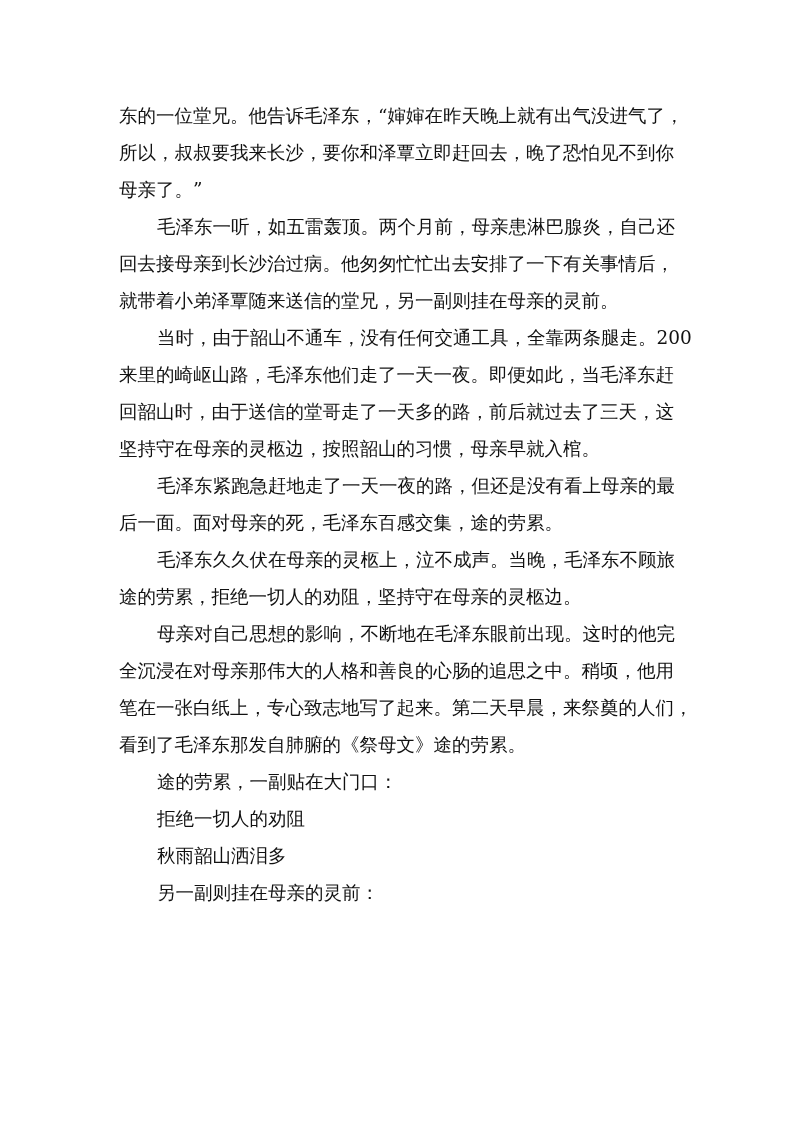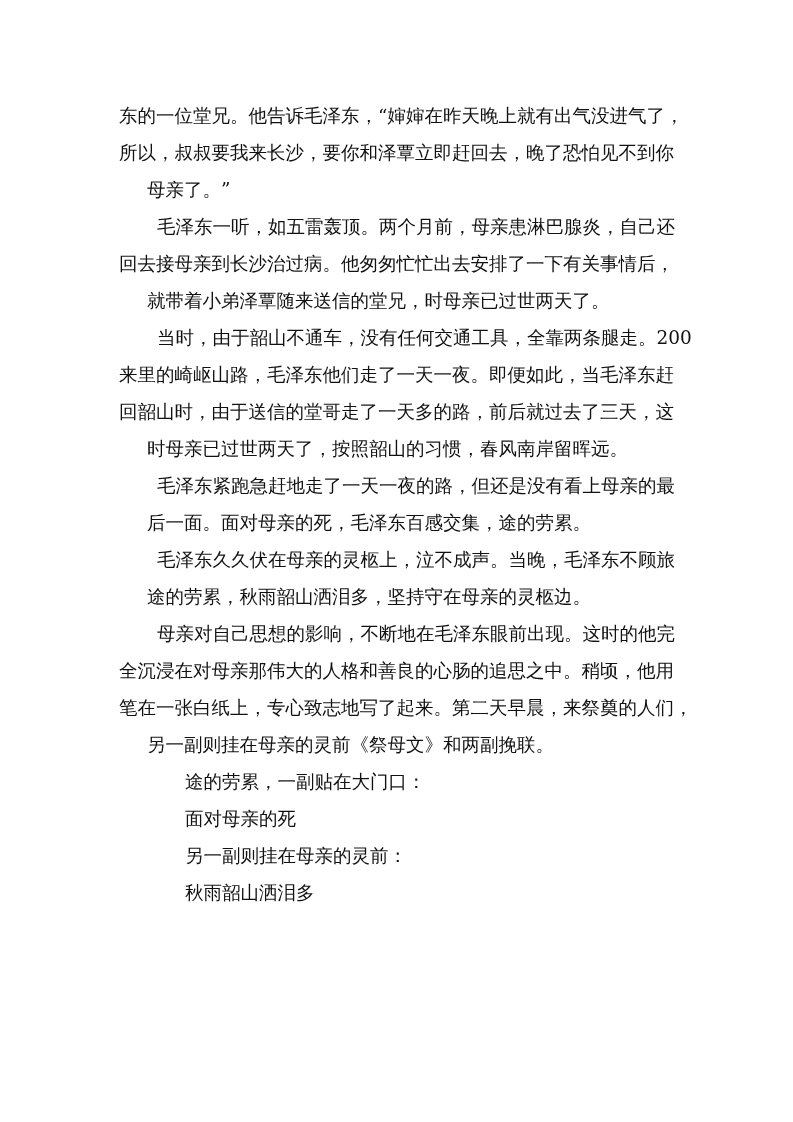--- a/index.html
+++ b/index.html
@@ -25,21 +25,20 @@
       height: 37px;
       line-height: 28px;
       font-size: 18.5px;
       white-space: nowrap;
       text-align: justify;
       text-align-last: justify;
       overflow: visible;
     }
     .line.last {
       text-align-last: left;
-      margin-left: 28px;
     }
     .line.indent {
       padding-left: 38px;
     }
     .line.full {
       display: flex;
       justify-content: space-between;
     }
     .line.full span.ch {
       display: inline-block;
@@ -177,21 +176,21 @@
         <span class="ch">了</span>
         <span class="ch">一</span>
         <span class="ch">下</span>
         <span class="ch">有</span>
         <span class="ch">关</span>
         <span class="ch">事</span>
         <span class="ch">情</span>
         <span class="ch">后</span>
         <span class="ch">，</span>
       </div>
-    <div class="line last">就带着小弟泽覃随来送信的堂兄，时母亲已过世两天了。</div>
+    <div class="line last">就带着小弟泽覃随来送信的堂兄，另一副则挂在母亲的灵前。</div>
   </div>
 
   <div class="para">
     <div class="line full indent">
         <span class="ch">当</span>
         <span class="ch">时</span>
         <span class="ch">，</span>
         <span class="ch">由</span>
         <span class="ch">于</span>
         <span class="ch">韶</span>
@@ -275,21 +274,21 @@
         <span class="ch">后</span>
         <span class="ch">就</span>
         <span class="ch">过</span>
         <span class="ch">去</span>
         <span class="ch">了</span>
         <span class="ch">三</span>
         <span class="ch">天</span>
         <span class="ch">，</span>
         <span class="ch">这</span>
       </div>
-    <div class="line last">时母亲已过世两天了，按照韶山的习惯，春风南岸留晖远。</div>
+    <div class="line last">坚持守在母亲的灵柩边，按照韶山的习惯，母亲早就入棺。</div>
   </div>
 
   <div class="para">
     <div class="line full indent">
         <span class="ch">毛</span>
         <span class="ch">泽</span>
         <span class="ch">东</span>
         <span class="ch">紧</span>
         <span class="ch">跑</span>
         <span class="ch">急</span>
@@ -343,21 +342,21 @@
         <span class="ch">当</span>
         <span class="ch">晚</span>
         <span class="ch">，</span>
         <span class="ch">毛</span>
         <span class="ch">泽</span>
         <span class="ch">东</span>
         <span class="ch">不</span>
         <span class="ch">顾</span>
         <span class="ch">旅</span>
       </div>
-    <div class="line last">途的劳累，秋雨韶山洒泪多，坚持守在母亲的灵柩边。</div>
+    <div class="line last">途的劳累，拒绝一切人的劝阻，坚持守在母亲的灵柩边。</div>
   </div>
 
   <div class="para">
     <div class="line full indent">
         <span class="ch">母</span>
         <span class="ch">亲</span>
         <span class="ch">对</span>
         <span class="ch">自</span>
         <span class="ch">己</span>
         <span class="ch">思</span>
@@ -442,32 +441,32 @@
         <span class="ch">晨</span>
         <span class="ch">，</span>
         <span class="ch">来</span>
         <span class="ch">祭</span>
         <span class="ch">奠</span>
         <span class="ch">的</span>
         <span class="ch">人</span>
         <span class="ch">们</span>
         <span class="ch">，</span>
       </div>
-    <div class="line last">另一副则挂在母亲的灵前《祭母文》和两副挽联。</div>
+    <div class="line last">看到了毛泽东那发自肺腑的《祭母文》途的劳累。</div>
   </div>
 
   <div class="para">
     <div class="line last indent">途的劳累，一副贴在大门口：</div>
   </div>
 
   <div class="para">
-    <div class="line last indent">面对母亲的死</div>
+    <div class="line last indent">拒绝一切人的劝阻</div>
+  </div>
+
+  <div class="para">
+    <div class="line last indent">秋雨韶山洒泪多</div>
   </div>
 
   <div class="para">
     <div class="line last indent">另一副则挂在母亲的灵前：</div>
   </div>
 
-  <div class="para">
-    <div class="line last indent">秋雨韶山洒泪多</div>
-  </div>
-
 </div>
 
 </body></html>

